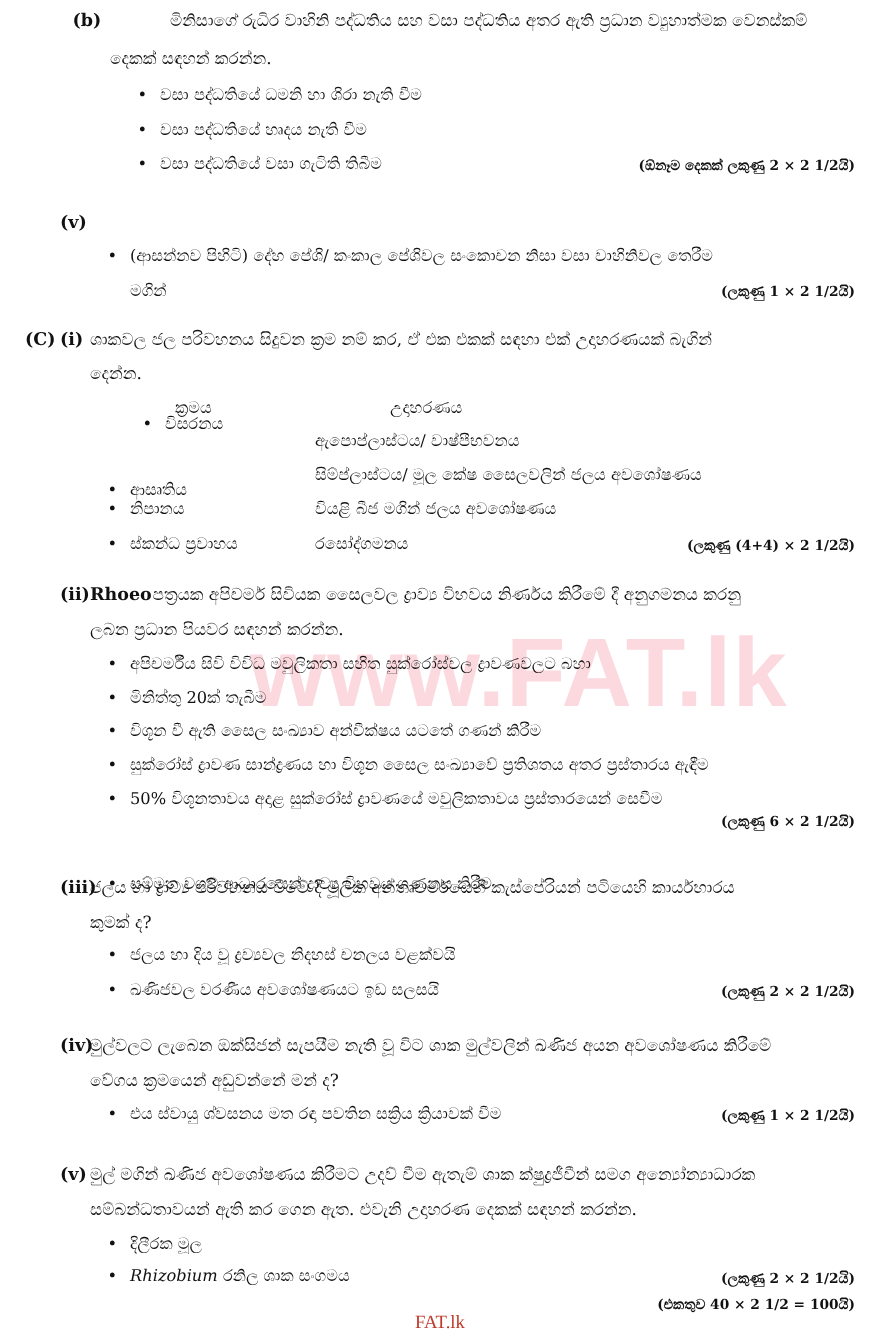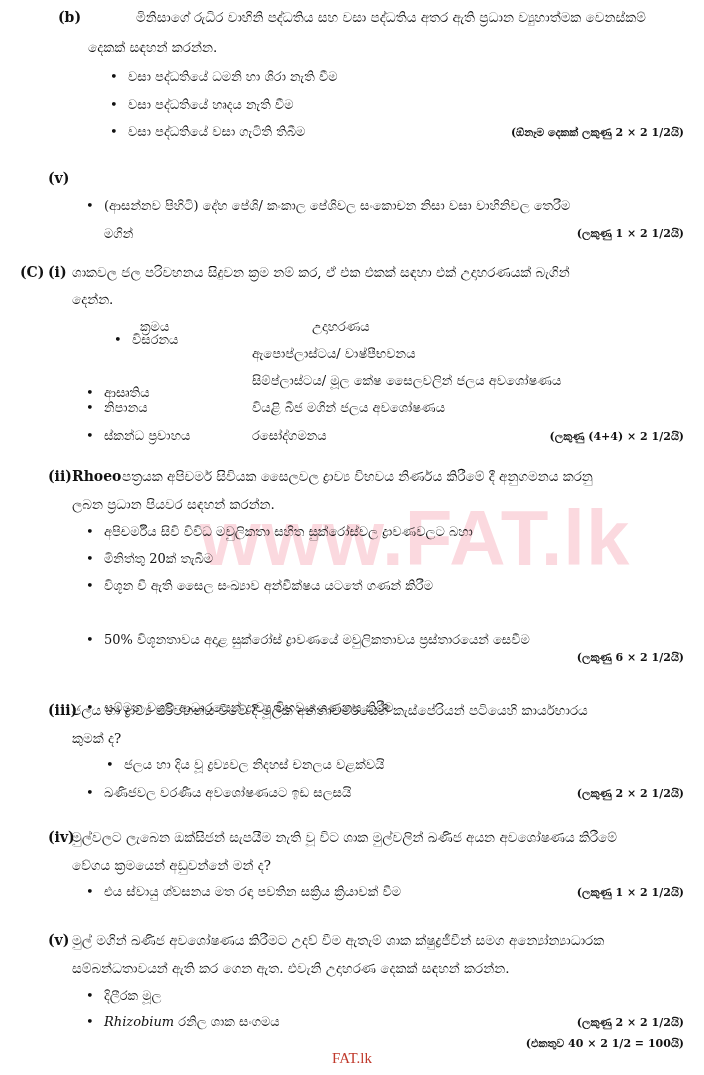--- a/index.html
+++ b/index.html
@@ -56,28 +56,29 @@
 
   <div class="watermark">www.FAT.lk</div>
 
   <span class="label" style="left:48px;top:467px;">(ii)</span>
   <span class="label" style="left:72px;top:467px;">Rhoeo</span>
   <span class="line" style="left:122px;top:467px;">පත්‍රයක අපිචර්ම සිවියක සෛලවල ද්‍රාව්‍ය විභවය නිර්ණය කිරීමේ දී අනුගමනය කරනු</span>
   <span class="line" style="left:72px;top:495px;">ලබන ප්‍රධාන පියවර සඳහන් කරන්න.</span>
   <span class="bullet" style="left:104px;top:523px;">අපිචර්මීය සිවි විවිධ මවුලිකතා සහිත සුක්රෝස්වල ද්‍රාවණවලට බහා</span>
   <span class="bullet" style="left:104px;top:550px;">මිනිත්තු 20ක් තැබීම</span>
   <span class="bullet" style="left:104px;top:577px;">විශූන වී ඇති සෛල සංඛ්‍යාව අන්වීක්ෂය යටතේ ගණන් කිරීම</span>
+  <span class="bullet" style="left:104px;top:604px;">සුක්රෝස් ද්‍රාවණ සාන්ද්‍රණය හා විශූන සෛල සංඛ්‍යාවේ ප්‍රතිශතය අතර ප්‍රස්තාරය ඇඳීම</span>
   <span class="bullet" style="left:104px;top:631px;">50% විශූනතාවය අදාළ සුක්රෝස් ද්‍රාවණයේ මවුලිකතාවය ප්‍රස්තාරයෙන් සෙවීම</span>
   <span class="bullet" style="left:104px;top:658px;margin-top:41px;">සම්මත වගුව ආධාරයෙන් ද්‍රාව්‍ය විභවය ගණනය කිරීම</span>
   <span class="marks" style="top:649px;">(ලකුණු 6 × 2 1/2යි)</span>
 
   <span class="label" style="left:48px;top:701px;">(iii)</span>
   <span class="line" style="left:72px;top:701px;">ජලය හා ද්‍රාව්‍ය පරිවහනය වීමේ දී මූලික අන්තෘචර්මයෙහි කැස්පේරියන් පටියෙහි කාර්යභාරය</span>
   <span class="line" style="left:72px;top:729px;">කුමක් ද?</span>
-  <span class="bullet" style="left:104px;top:756px;margin-left:20px;">ජලය හා දිය වූ ද්‍රව්‍යවල නිදහස් චනලය වළක්වයි</span>
+  <span class="bullet" style="left:104px;top:756px;">ජලය හා දිය වූ ද්‍රව්‍යවල නිදහස් චනලය වළක්වයි</span>
   <span class="bullet" style="left:104px;top:784px;">ඛණිජවල වරණීය අවශෝෂණයට ඉඩ සලසයි</span>
   <span class="marks" style="top:785px;">(ලකුණු 2 × 2 1/2යි)</span>
 
   <span class="label" style="left:48px;top:828px;">(iv)</span>
   <span class="line" style="left:72px;top:828px;">මුල්වලට ලැබෙන ඔක්සිජන් සැපයීම නැති වූ විට ශාක මුල්වලින් ඛණිජ අයන අවශෝෂණය කිරීමේ</span>
   <span class="line" style="left:72px;top:856px;">වේගය ක්‍රමයෙන් අඩුවන්නේ මන් ද?</span>
   <span class="bullet" style="left:104px;top:883px;">එය ස්වායු ශ්වසනය මත රඳා පවතින සක්‍රිය ක්‍රියාවක් වීම</span>
   <span class="marks" style="top:884px;">(ලකුණු 1 × 2 1/2යි)</span>
 
   <span class="label" style="left:48px;top:931px;">(v)</span>

